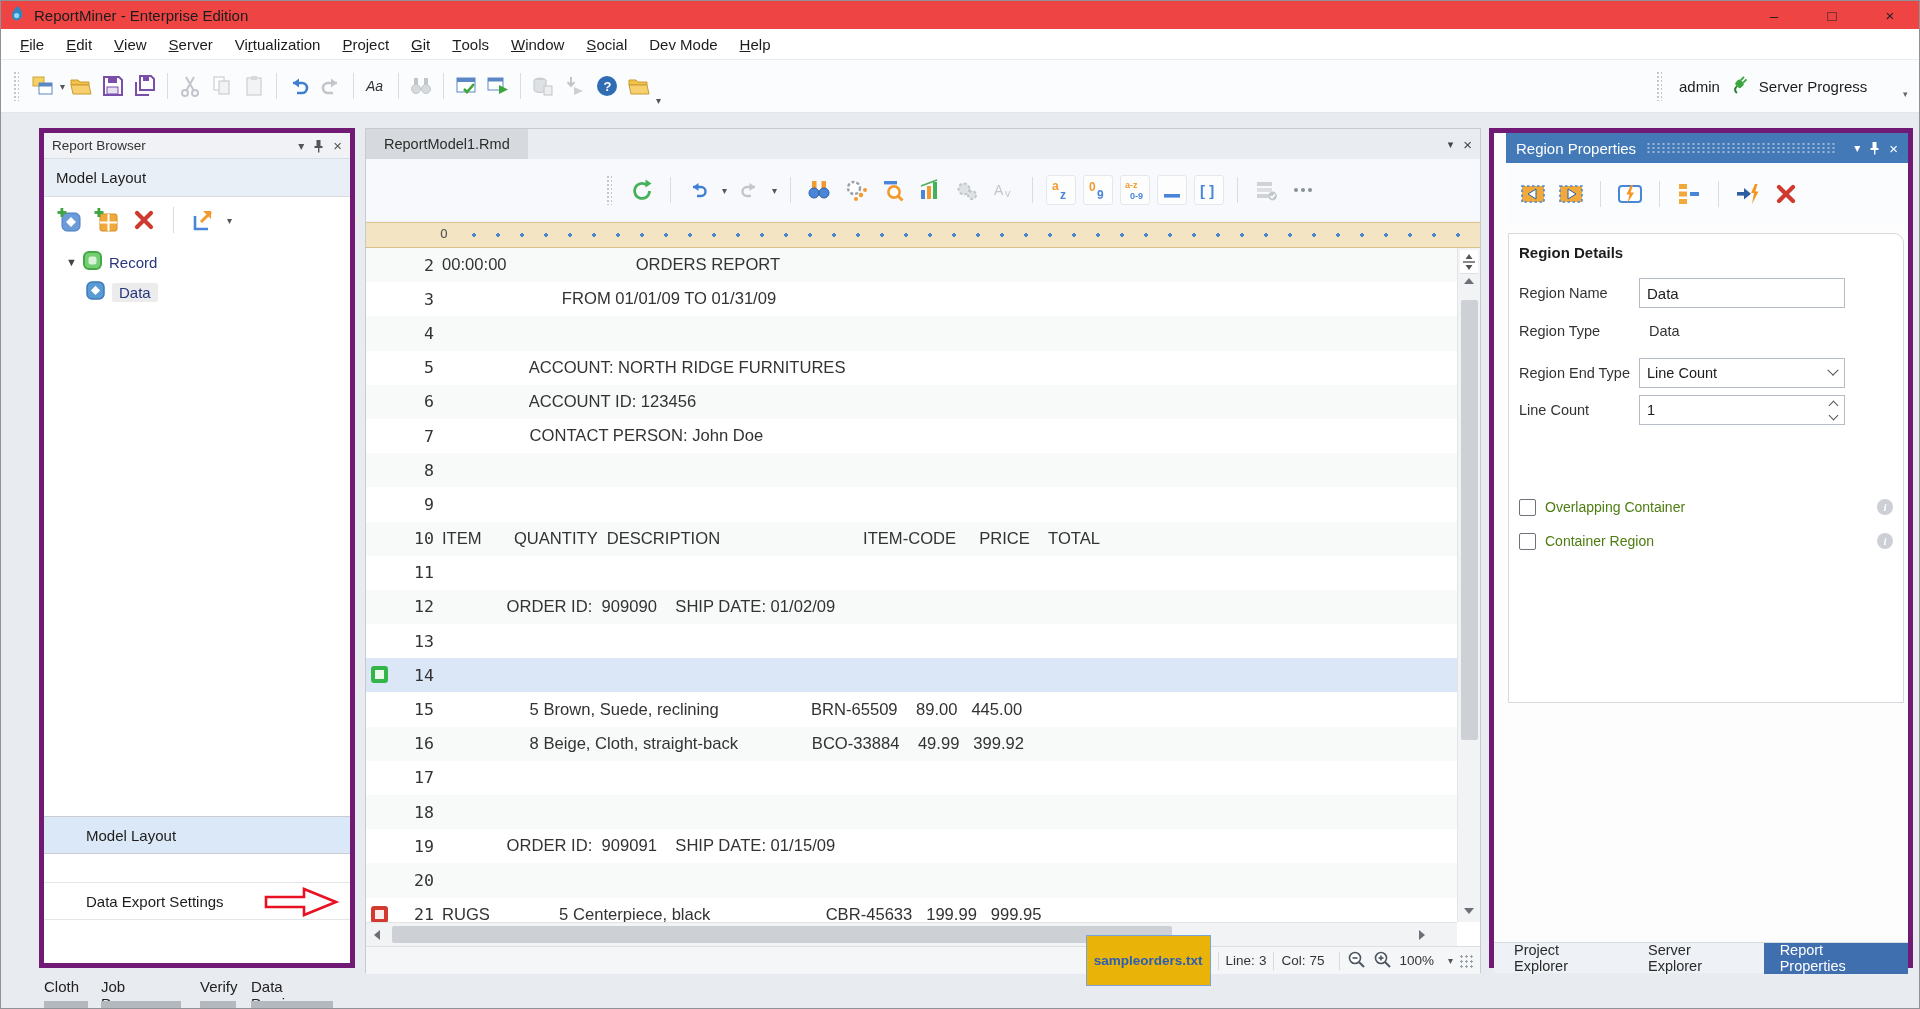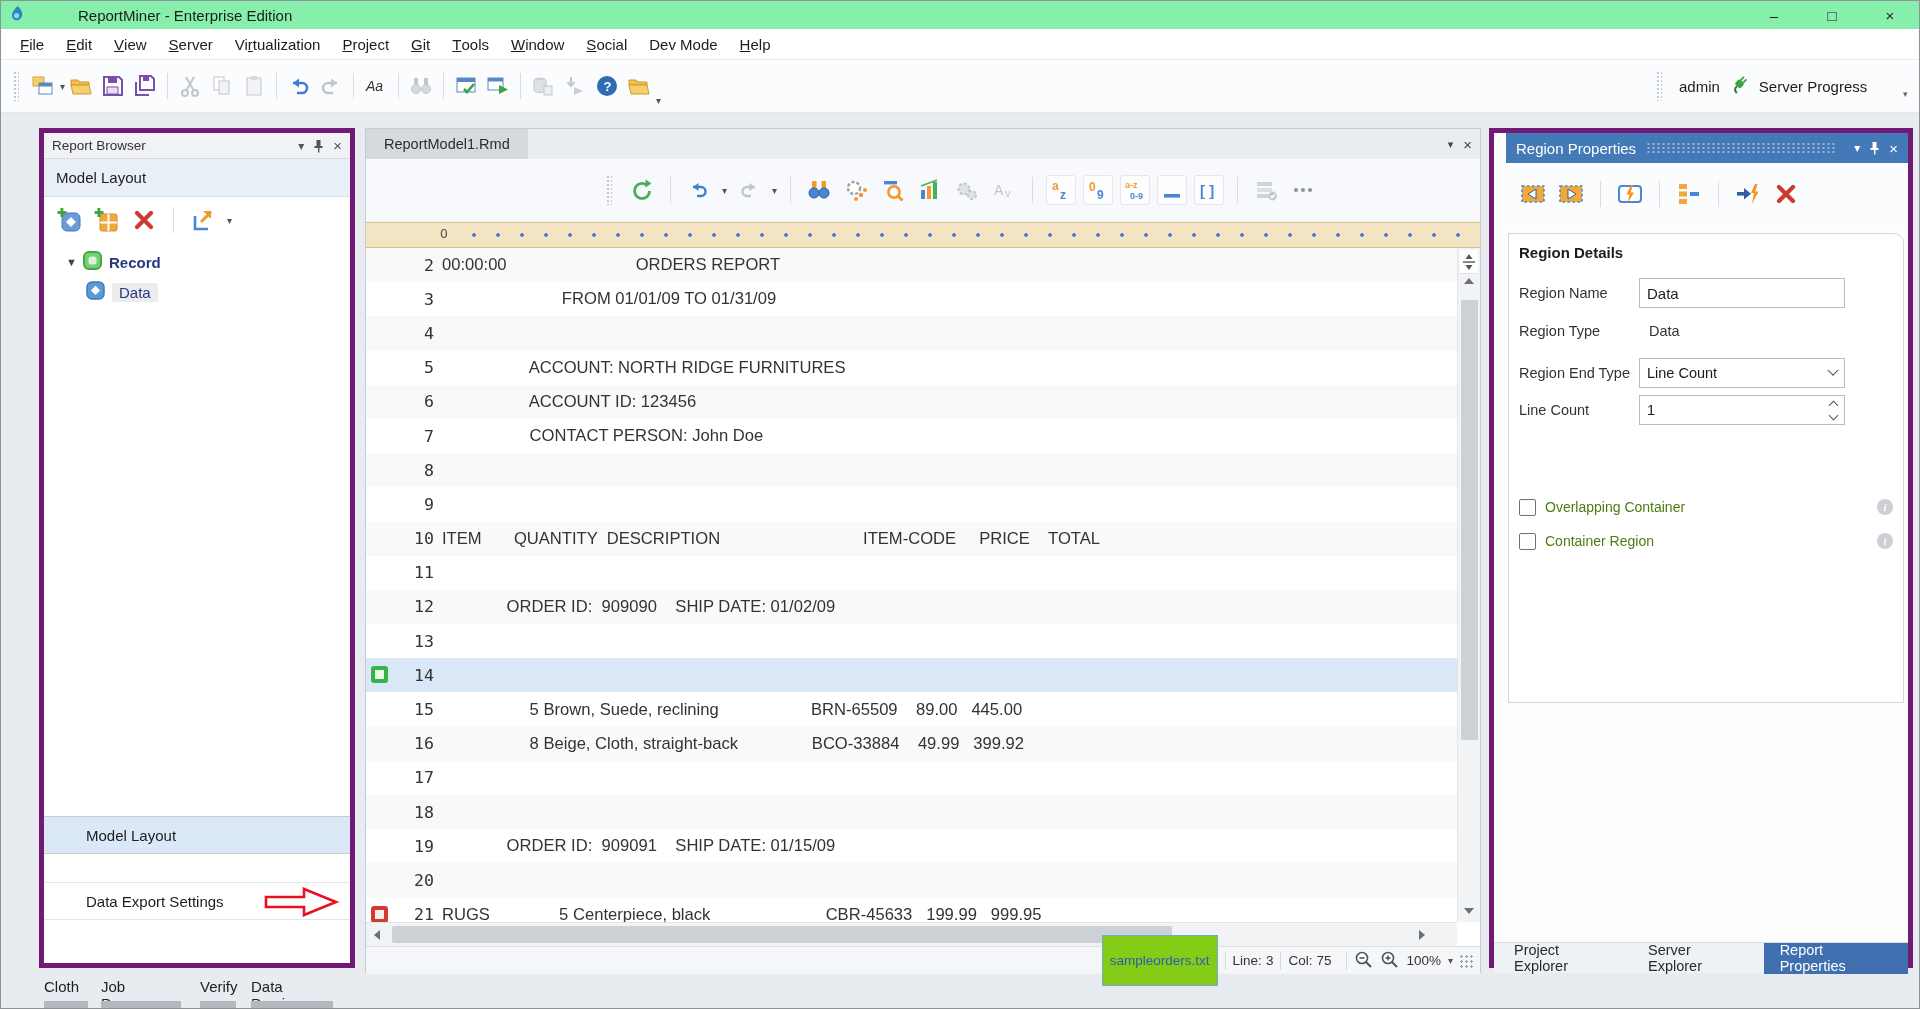--- a/index.html
+++ b/index.html
@@ -1,20 +1,20 @@
 <!DOCTYPE html>
 <html style="--header_blue: #4379b6; --active_tab_blue: #3f6fae; --row_highlight: #dbe7f6; --marker_green: #33b54a; --marker_red: #d23b2f; --accent_orange: #f2a93b; --accent_blue: #4a86d8; --annotation_red: #e81123; --link_blue: #2b5fb4;"><head>
 <meta charset="utf-8">
 <style>
   html,body{margin:0;padding:0;background:#cfd3d8;}
   #root{position:relative;width:1920px;height:1009px;background:#fff;border:1px solid #8f9296;
         font-family:"Liberation Sans","DejaVu Sans",sans-serif;color:#1c1c1c;overflow:hidden;box-sizing:border-box;}
   *{box-sizing:border-box;}
   
-  .titlebar{position:absolute;left:0;top:0;right:0;height:28px;background:#86efac;display:flex;align-items:center;padding-left:8px;gap:44px;}
+  .titlebar{position:absolute;left:0;top:0;right:0;height:28px;background:#ef4444;display:flex;align-items:center;padding-left:8px;}
   .titlebar .ttl{font-size:15px;margin-left:8px;}
   .wincontrols{position:absolute;right:0;top:0;height:28px;display:flex;}
   .wincontrols div{width:58px;height:28px;display:flex;align-items:center;justify-content:center;font-size:15px;color:#222;}
   .menubar{position:absolute;left:0;top:28px;right:0;height:30px;background:#fff;display:flex;align-items:center;padding-left:8px;font-size:15px;}
   .menu-item{padding:0 11px;height:100%;display:flex;align-items:center;}
   .toolbar{position:absolute;left:0;top:58px;right:0;height:54px;background:#fbfcfd;border-top:1px solid #ececec;border-bottom:1px solid #e3e6ea;display:flex;align-items:center;padding-left:12px;}
   .grip{width:6px;height:30px;margin-right:8px;background-image:radial-gradient(#c3c7cd 1px,transparent 1.3px);background-size:4px 4px;}
   .tbtn{width:32px;height:32px;display:flex;align-items:center;justify-content:center;border-radius:3px;}
   .vsep{width:1px;height:26px;background:#d9dce1;margin:0 6px;}
   .caret{font-size:10px;color:#555;margin-left:1px;}
@@ -26,21 +26,21 @@
   .panel-head{height:26px;background:#f0f2f6;border-bottom:1px solid #d9dde2;display:flex;align-items:center;padding:0 8px;font-size:13.5px;color:#333;}
   .panel-head .sp{flex:1;}
   .phbtn{color:#555;font-size:12px;margin-left:9px;display:flex;align-items:center;}
   
   #left-panel{left:38px;top:127px;width:316px;height:840px;}
   .section-head{height:38px;background:#e9eff6;border-bottom:1px solid #d9dde2;display:flex;align-items:center;padding-left:12px;font-size:15px;color:#1d1d1d;}
   .tree-toolbar{height:46px;display:flex;align-items:center;padding-left:12px;gap:9px;}
   .tree{padding-top:4px;font-size:15px;}
   .tree-row{height:30px;display:flex;align-items:center;}
   .tw-chev{margin-left:22px;font-size:11px;color:#444;width:16px;}
-  .tree-label-root{color:#27367e;font-weight:bold;margin-left:6px;}
+  .tree-label-root{color:#27367e;font-weight:normal;margin-left:6px;}
   .tree-label-child{color:#27367e;background:#ececec;border-radius:2px;padding:1px 7px;margin-left:6px;}
   .nav-btn{position:absolute;left:0;right:0;height:38px;display:flex;align-items:center;padding-left:42px;font-size:15px;color:#1d1d1d;background:#fff;border-top:1px solid #e2e5e9;border-bottom:1px solid #e2e5e9;}
   .nav-btn.active{background:#dbe8f7;border-top:1px solid #c9cdd2;border-bottom:1px solid #c9cdd2;font-weight:500;}
   
   #editor-panel{left:364px;top:127px;width:1116px;height:845px;border:1px solid #c7cbd1;}
   .tab-strip{height:30px;background:#e9ecf0;display:flex;align-items:stretch;position:relative;}
   .doc-tab{background:#d6dade;padding:0 18px;display:flex;align-items:center;font-size:14.5px;color:#2c2c2c;}
   .tab-strip-btns{position:absolute;right:8px;top:0;height:30px;display:flex;align-items:center;gap:10px;color:#444;}
   .ed-toolbar{height:63px;background:#f7f9fc;display:flex;align-items:center;padding-left:240px;gap:7px;border-bottom:1px solid #eef0f3;}
   .ebtn{width:30px;height:30px;display:flex;align-items:center;justify-content:center;border:1px solid transparent;border-radius:3px;background:transparent;}
@@ -61,23 +61,23 @@
   .vscroll .split{position:absolute;left:2px;top:2px;width:18px;height:24px;display:flex;align-items:center;justify-content:center;background:#fff;border-bottom:1px solid #e0e0e0;}
   .sb-arrow{width:0;height:0;margin:0 auto;}
   .up{border-left:5px solid transparent;border-right:5px solid transparent;border-bottom:6px solid #6b7077;}
   .down{border-left:5px solid transparent;border-right:5px solid transparent;border-top:6px solid #6b7077;}
   .left{border-top:5px solid transparent;border-bottom:5px solid transparent;border-right:6px solid #6b7077;}
   .right{border-top:5px solid transparent;border-bottom:5px solid transparent;border-left:6px solid #6b7077;}
   .vthumb{position:absolute;left:3px;top:52px;width:17px;height:440px;background:#cdd0d5;border-radius:2px;}
   .hscroll{position:absolute;left:0;top:793px;width:1091px;height:24px;background:#f2f3f5;border-top:1px solid #e2e4e8;display:flex;align-items:center;}
   .hthumb{position:absolute;left:26px;top:3px;width:780px;height:17px;background:#cdd0d5;border-radius:2px;}
   .statusbar{position:absolute;left:0;top:817px;right:0;height:28px;background:#f5f6f8;border-top:1px solid #dcdfe3;display:flex;align-items:center;justify-content:flex-end;padding-right:6px;font-size:13.5px;color:#333;gap:7px;}
-  .file-chip{border:1px solid #7aa4d9;background:#84cc16;color:var(--link_blue);padding:17px 7px;font-size:13.5px;}
+  .file-chip{border:1px solid #7aa4d9;background:#eab308;color:var(--link_blue);padding:17px 7px;font-size:13.5px;font-weight:bold;}
   .ssep{width:1px;height:18px;background:#d7dadf;}
-  .zoombox{display:flex;align-items:center;gap:6px;}
+  .zoombox{display:flex;align-items:center;gap:13px;}
   .corner-grip{width:14px;height:16px;background-image:radial-gradient(#9aa0a8 1px,transparent 1.3px);background-size:5px 5px;background-position:bottom right;}
   
   #right-panel{left:1488px;top:127px;width:424px;height:840px;background:#fdfdfe;padding-left:12px;}
   .rp-head{height:30px;background:var(--header_blue);display:flex;align-items:center;padding:0 10px;color:#fff;font-size:15px;position:relative;}
   .rp-tex{flex:1;height:12px;margin:0 10px;background-image:radial-gradient(rgba(255,255,255,.45) 1px,transparent 1.4px);background-size:5px 4px;}
   .rp-head .phbtn{color:#fff;}
   .rp-toolbar{height:62px;display:flex;align-items:center;padding-left:12px;gap:8px;background:#fbfcfd;}
   .rp-card{position:absolute;left:14px;top:100px;width:396px;height:470px;background:#fff;border:1px solid #d5d8dc;border-radius:0 10px 0 0;}
   .rp-card .card-title{position:absolute;left:10px;top:10px;font-size:15px;font-weight:bold;color:#1d1d1d;}
   .fld-label{position:absolute;left:10px;font-size:14.5px;color:#333;}

